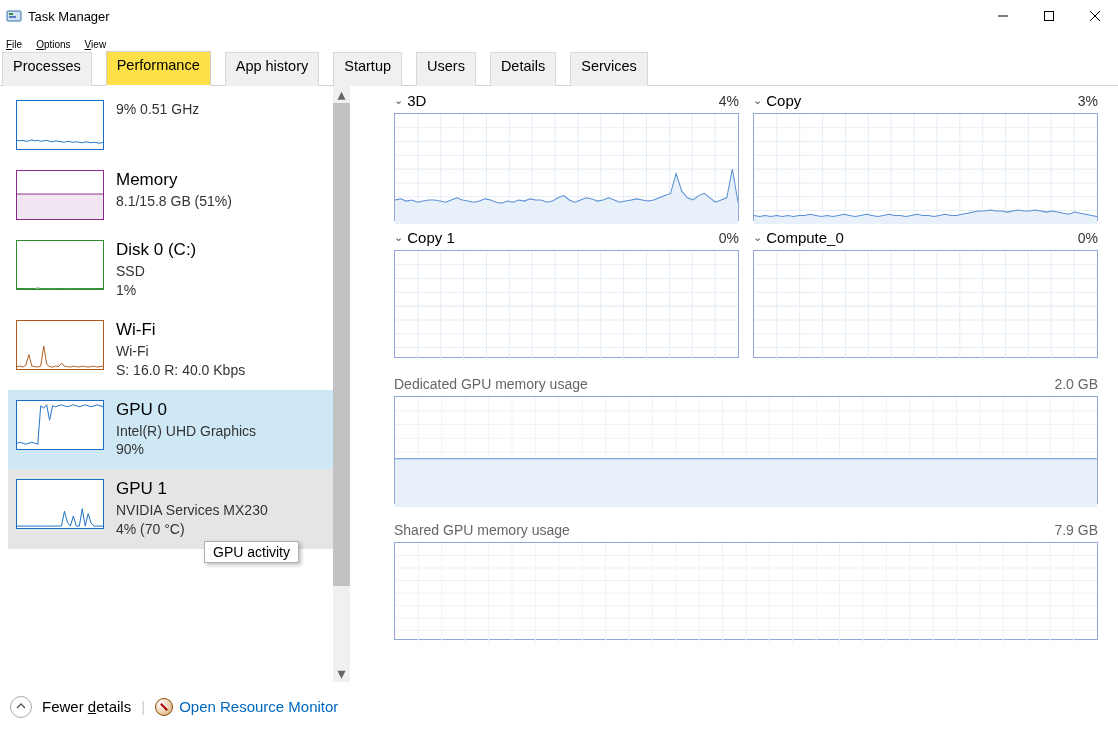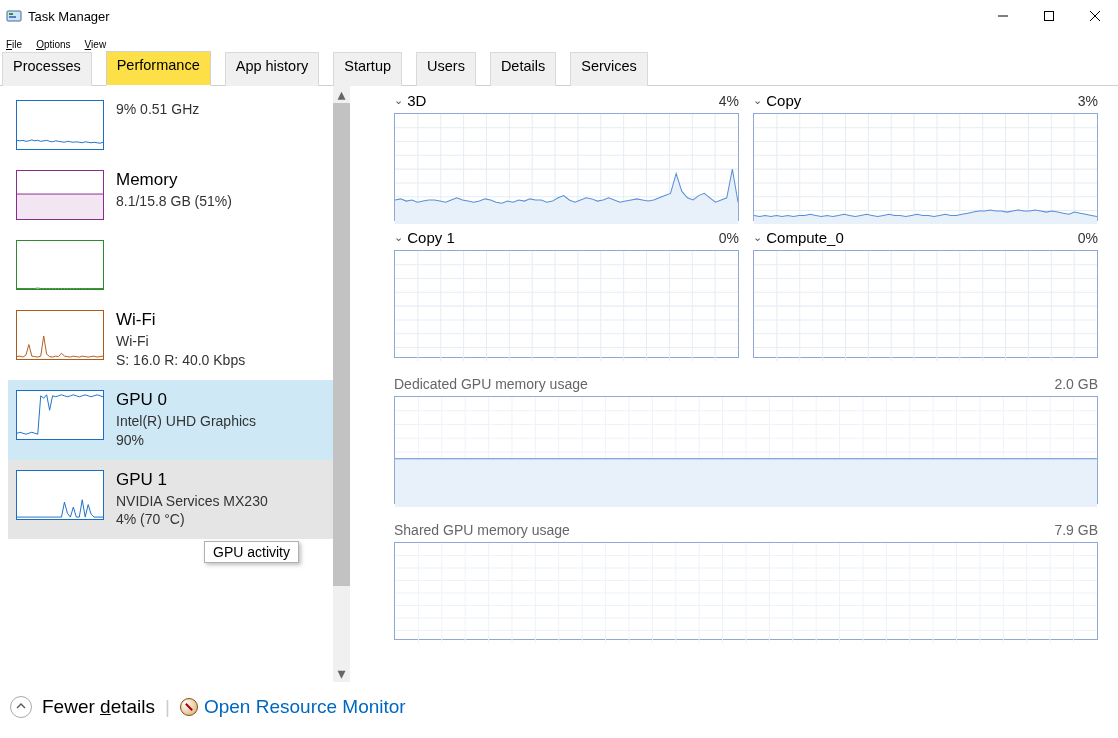--- a/index.html
+++ b/index.html
@@ -35,21 +35,21 @@
 .engines{display:grid;grid-template-columns:1fr 1fr;gap:8px 14px}
 .eng-head{display:flex;align-items:center;font-size:15px;margin-bottom:4px}
 .eng-head .chev{margin-right:4px;color:#555;font-size:11px}
 .eng-head .pct{margin-left:auto;color:#333;font-size:14px}
 .eng-graph{height:108px;border:1px solid #8fa8d6;position:relative;background:#fff}
 .eng-graph .grid line{stroke:#e5edf5;stroke-width:1}
 .big-head{display:flex;align-items:center;font-size:14px;color:#666;margin-top:18px;margin-bottom:4px}
 .big-head .rt{margin-left:auto}
 .big-graph{height:108px;border:1px solid #8fa8d6;position:relative;background:#fff}
 .tooltip{position:absolute;left:204px;top:455px;background:#fff;border:1px solid #b0b0b0;padding:2px 8px;font-size:14px;box-shadow:2px 2px 4px rgba(0,0,0,.25);z-index:50}
-.footer{height:48px;display:flex;align-items:center;padding-left:10px;font-size:19px;border-top:1px solid transparent}
+.footer{height:48px;display:flex;align-items:center;padding-left:10px;font-size:15px;border-top:1px solid transparent}
 .fbtn{width:22px;height:22px;border:1px solid #aaa;border-radius:50%;display:flex;align-items:center;justify-content:center;margin-right:10px}
 .fsep{color:#ccc;margin:0 10px}
 .flink{color:#0067c0;display:flex;align-items:center}
 .ficon{width:18px;height:18px;margin-right:6px;border:1px solid #8a4a00;border-radius:50%;position:relative;background:radial-gradient(circle at 30% 30%,#fff,#d9a86c)}
 .ficon::after{content:"";position:absolute;left:50%;top:50%;width:9px;height:2px;background:#a00;transform:translate(-50%,-50%) rotate(45deg);transform-origin:center}
 .underline-f{text-decoration:underline}
 </style>
 </head>
 <body>
 
@@ -124,20 +124,25 @@
             <div class="sbtitle">Memory</div>
             <div class="sbsub">8.1/15.8 GB (51%)</div>
           </div>
       </div>
 
       <div class="sbitem">
         <div class="thumb" style="border-color:#2e8a2e">
             <svg viewBox="0 0 88 50" preserveAspectRatio="none">
               <polyline class="spark" fill="none" stroke="#2e8a2e" stroke-width="1" points="0,49.5 3.0344827586206895,49.5 6.068965517241379,49.5 9.10344827586207,49.5 12.137931034482758,49.5 15.172413793103448,49.5 18.20689655172414,49.5 21.24137931034483,49 24.275862068965516,49.5 27.310344827586206,49.5 30.344827586206897,49.5 33.37931034482759,49.5 36.41379310344828,49.5 39.44827586206897,49.5 42.48275862068966,49.5 45.51724137931035,49.5 48.55172413793103,49.5 51.58620689655172,49.5 54.62068965517241,49.5 57.6551724137931,49.5 60.689655172413794,49.5 63.724137931034484,49.5 66.75862068965517,49.5 69.79310344827587,49.5 72.82758620689656,49.5 75.86206896551724,49.5 78.89655172413794,49.5 81.93103448275862,49.5 84.96551724137932,49.5 88,49.5"></polyline>
             </svg>
+          </div>
+        <div class="sbtext">
+            <div class="sbtitle">Disk 0 (C:)</div>
+            <div class="sbsub">SSD</div>
+            <div class="sbsub">1%</div>
           </div>
       </div>
 
       <div class="sbitem">
         <div class="thumb" style="border-color:#b05a1a">
             <svg viewBox="0 0 88 50" preserveAspectRatio="none">
               <polyline class="spark" fill="none" stroke="#b05a1a" stroke-width="1" points="0,47.5 3.0344827586206895,47 6.068965517241379,48 9.10344827586207,46 12.137931034482758,35 15.172413793103448,47 18.20689655172414,47.5 21.24137931034483,48 24.275862068965516,47 27.310344827586206,26 30.344827586206897,45 33.37931034482759,47.5 36.41379310344828,48 39.44827586206897,47 42.48275862068966,47.5 45.51724137931035,44 48.55172413793103,47 51.58620689655172,47.5 54.62068965517241,48 57.6551724137931,47 60.689655172413794,47.5 63.724137931034484,48 66.75862068965517,47 69.79310344827587,47.5 72.82758620689656,48 75.86206896551724,47.5 78.89655172413794,47 81.93103448275862,48 84.96551724137932,47.5 88,47"></polyline>
             </svg>
           </div>
         <div class="sbtext">

